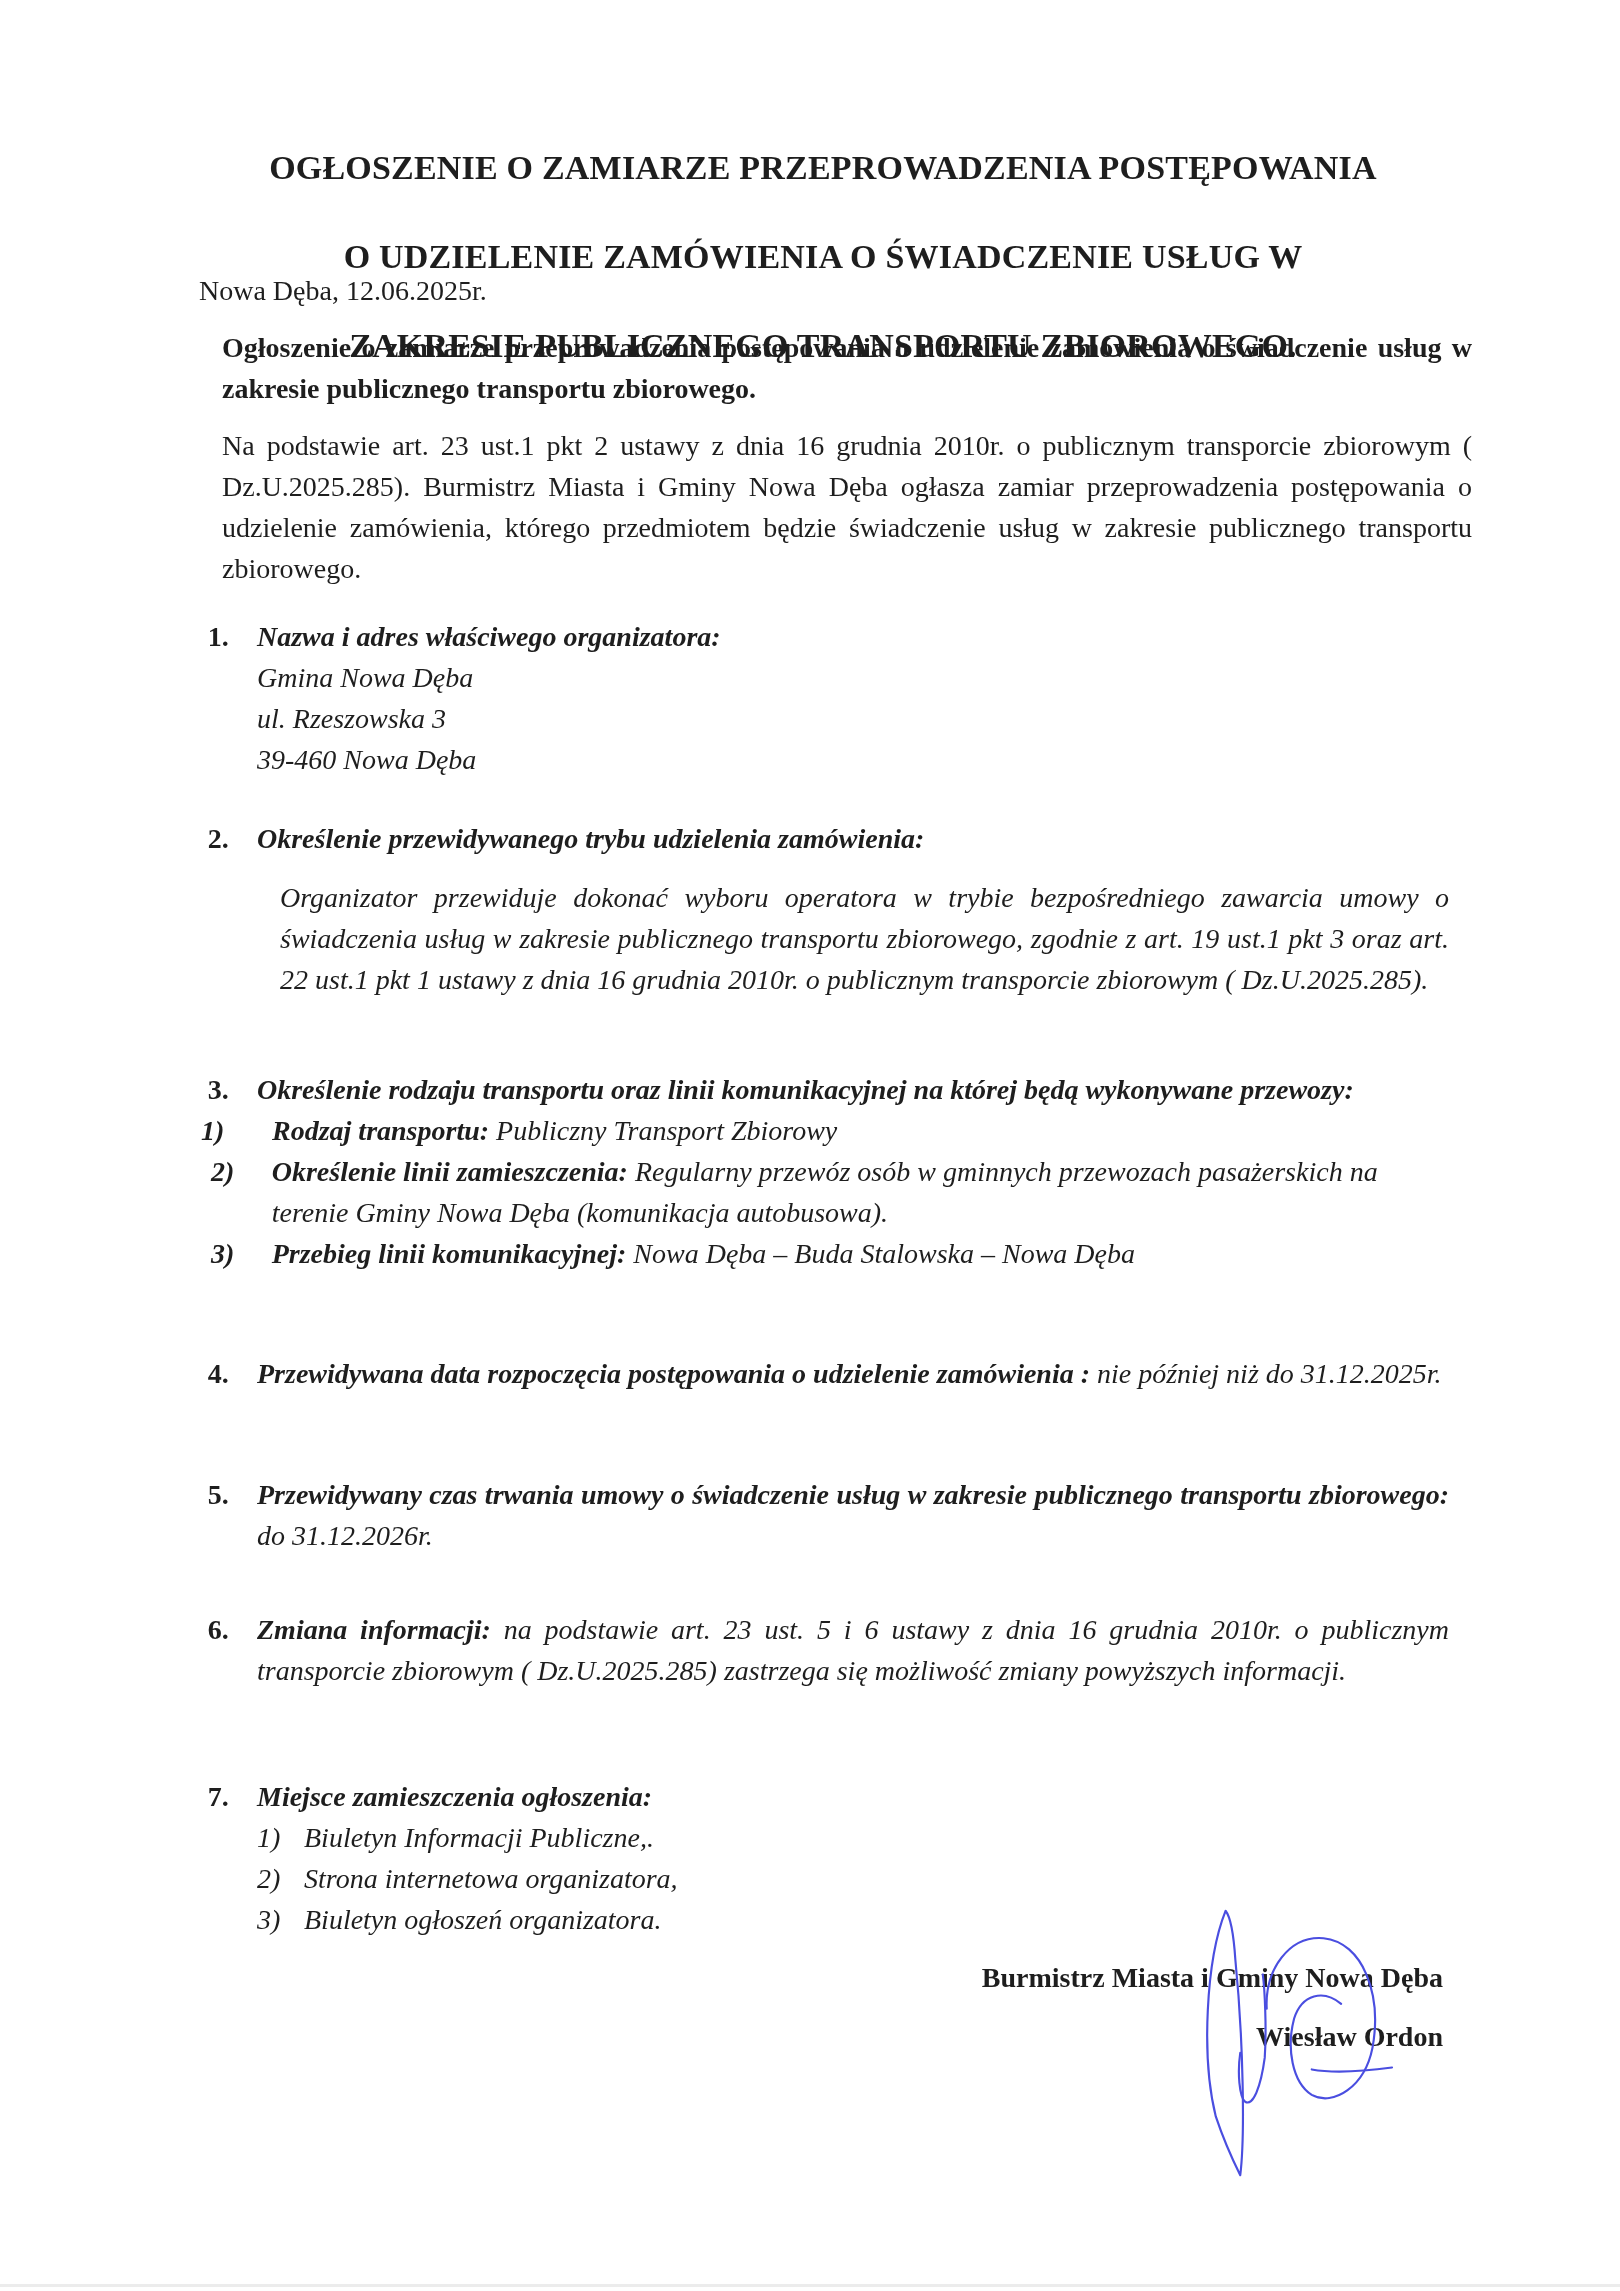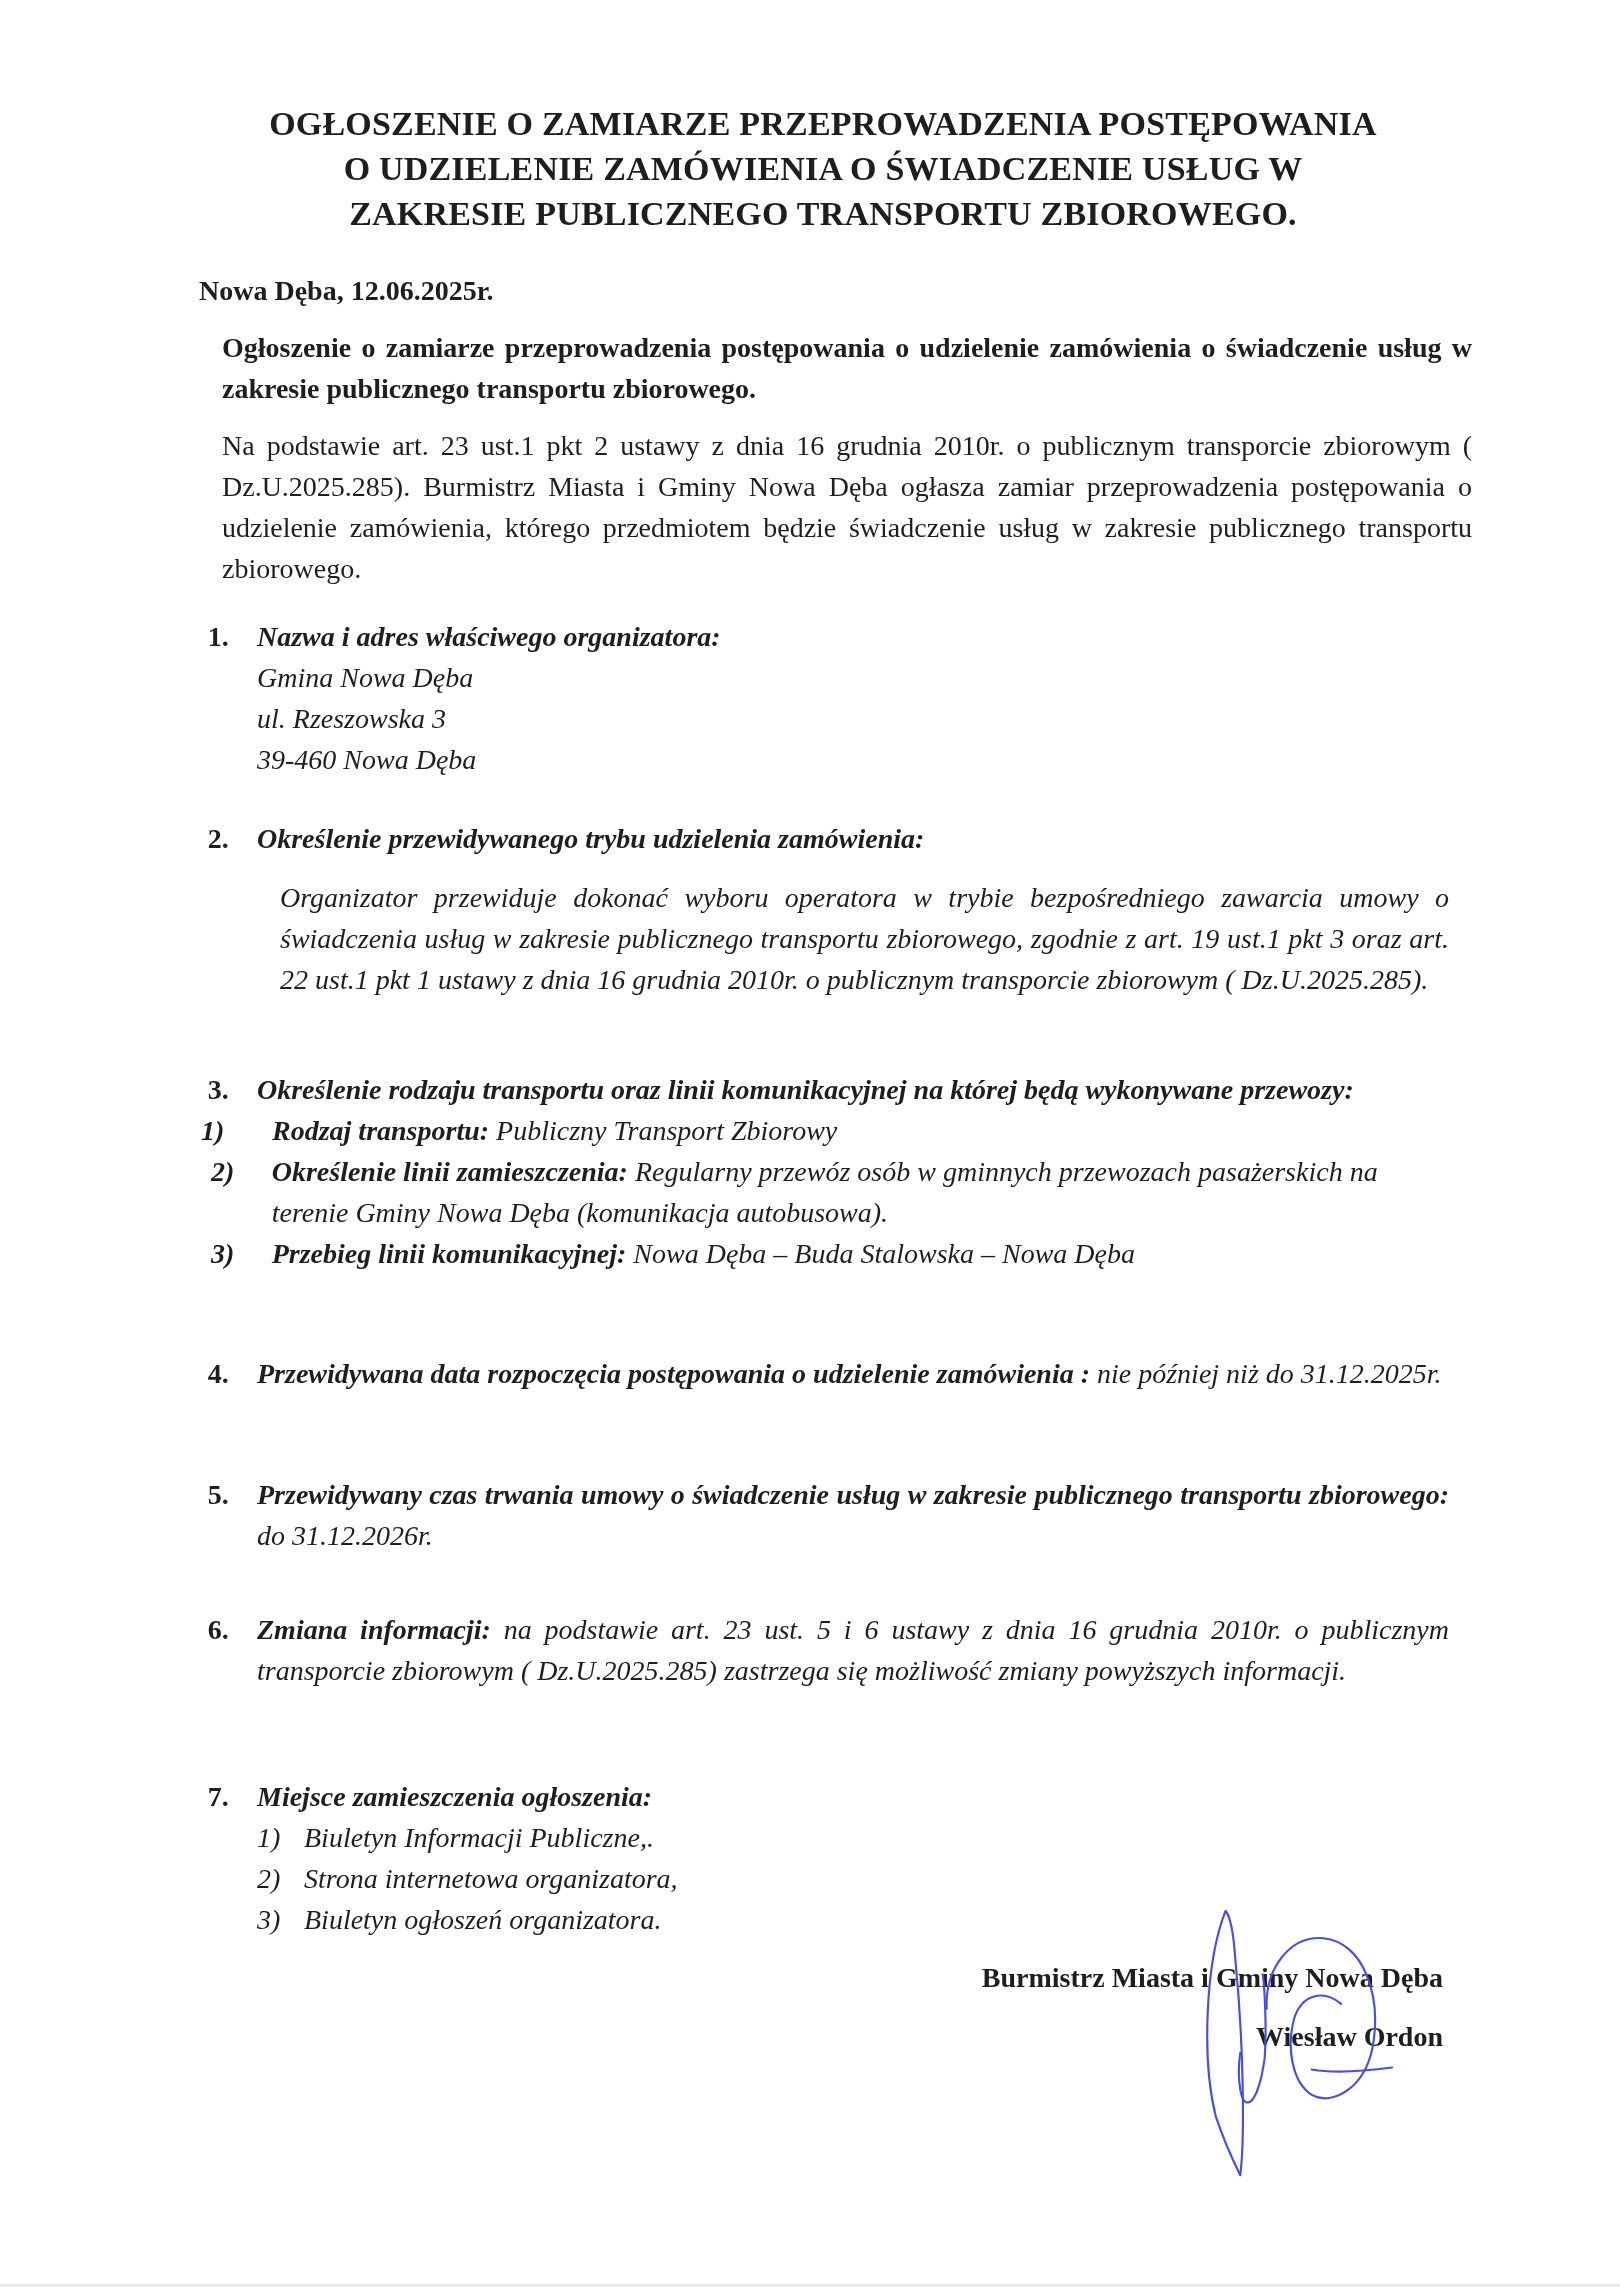--- a/index.html
+++ b/index.html
@@ -33,26 +33,26 @@
       position: absolute;
       left: 176px;
       width: 1294px;
       top: 101px;
       text-align: center;
       font-weight: bold;
       font-size: 34px;
       line-height: 45px;
       letter-spacing: 0.2px;
     }
-    .title div { white-space: nowrap; }
+    .title div { white-space: nowrap; margin-top: 44px; }
     .date {
       position: absolute;
       left: 199px;
       top: 271px;
-      font-weight: bold;
+      font-weight: normal;
       font-size: 28px;
       line-height: 39px;
     }
     .body {
       position: absolute;
       left: 199px;
       width: 1250px;
       font-size: 28px;
       line-height: 41px;
     }

